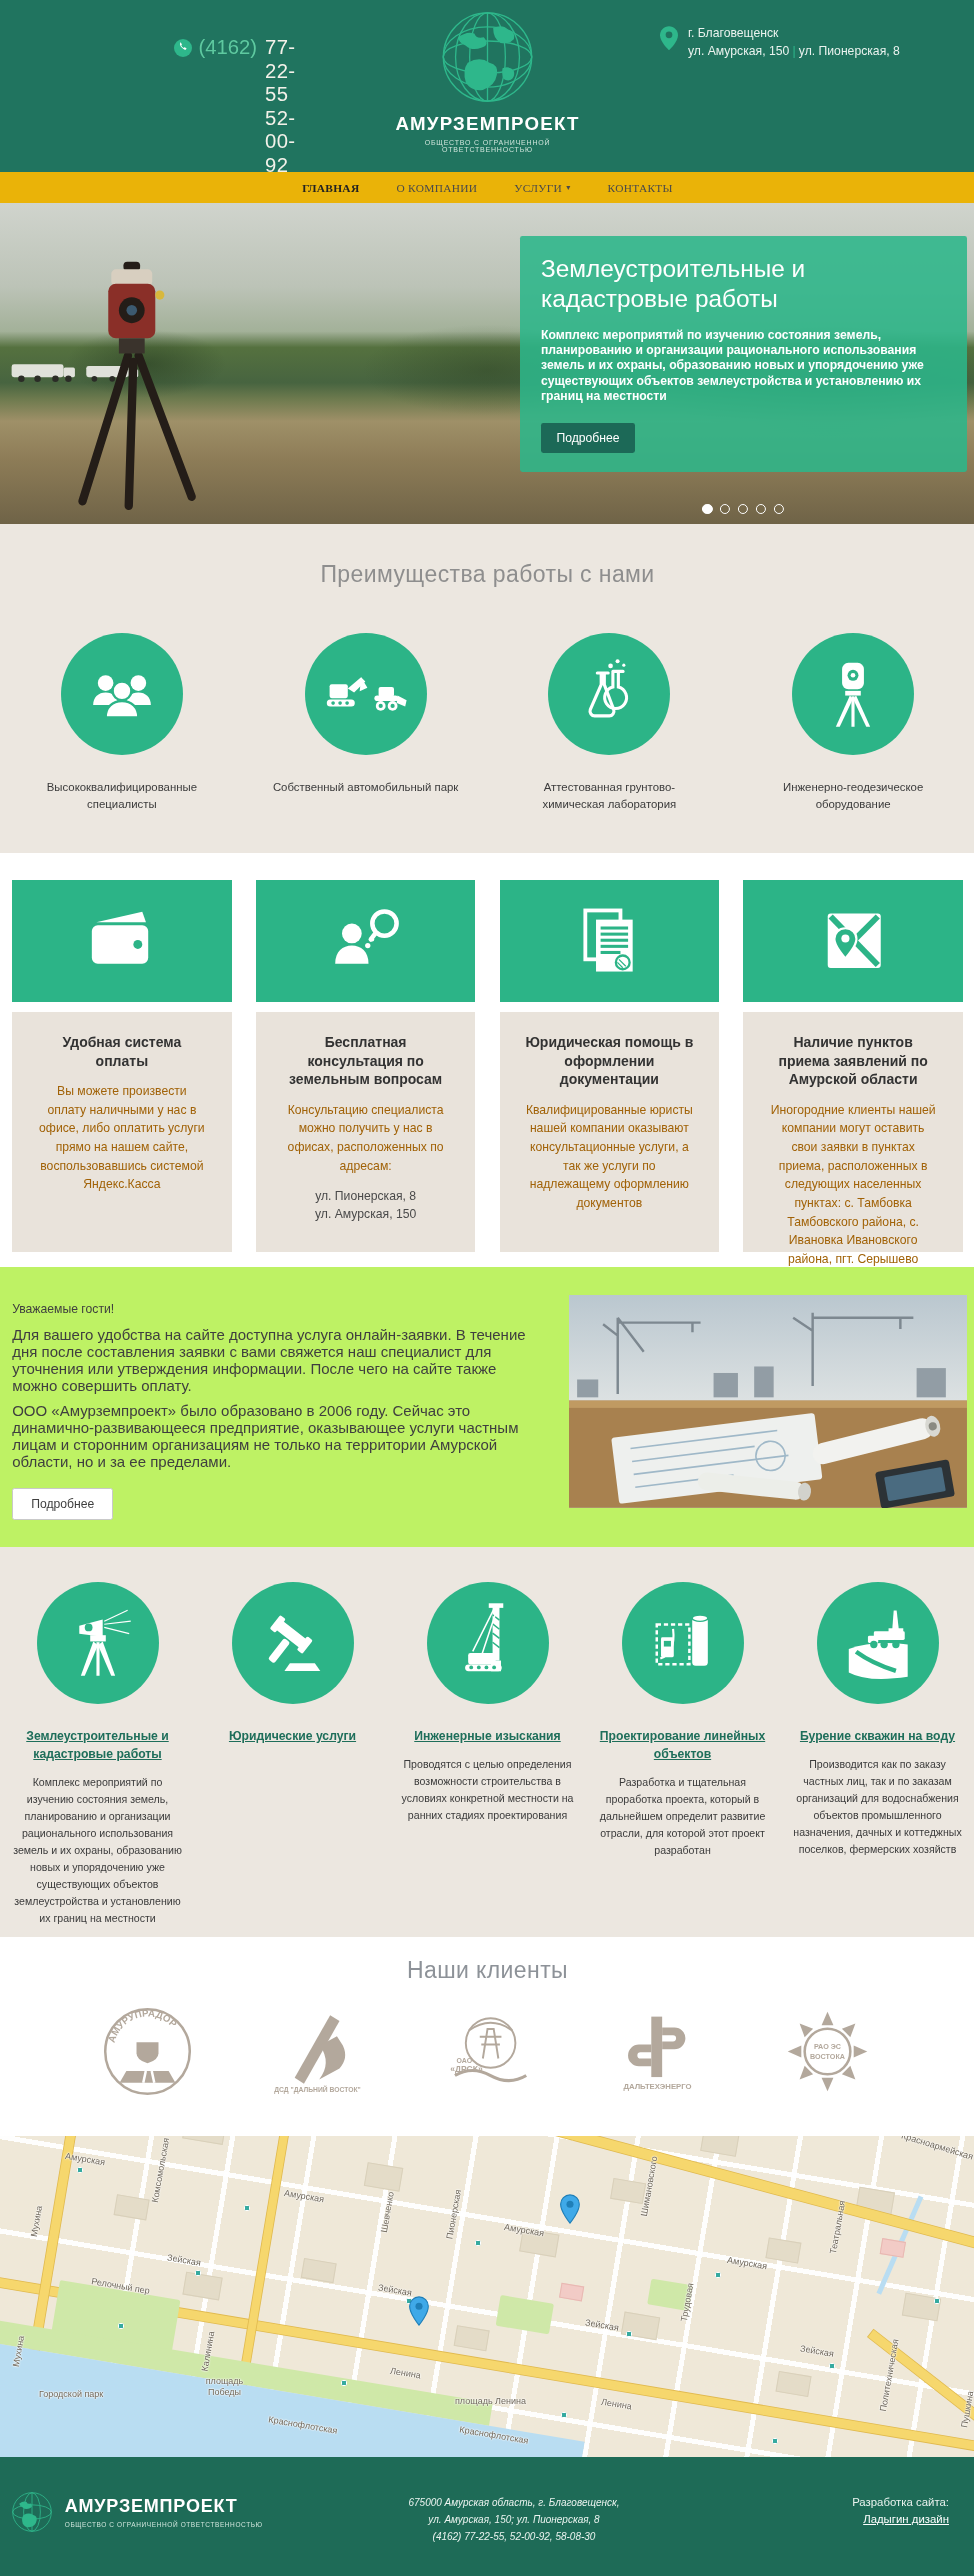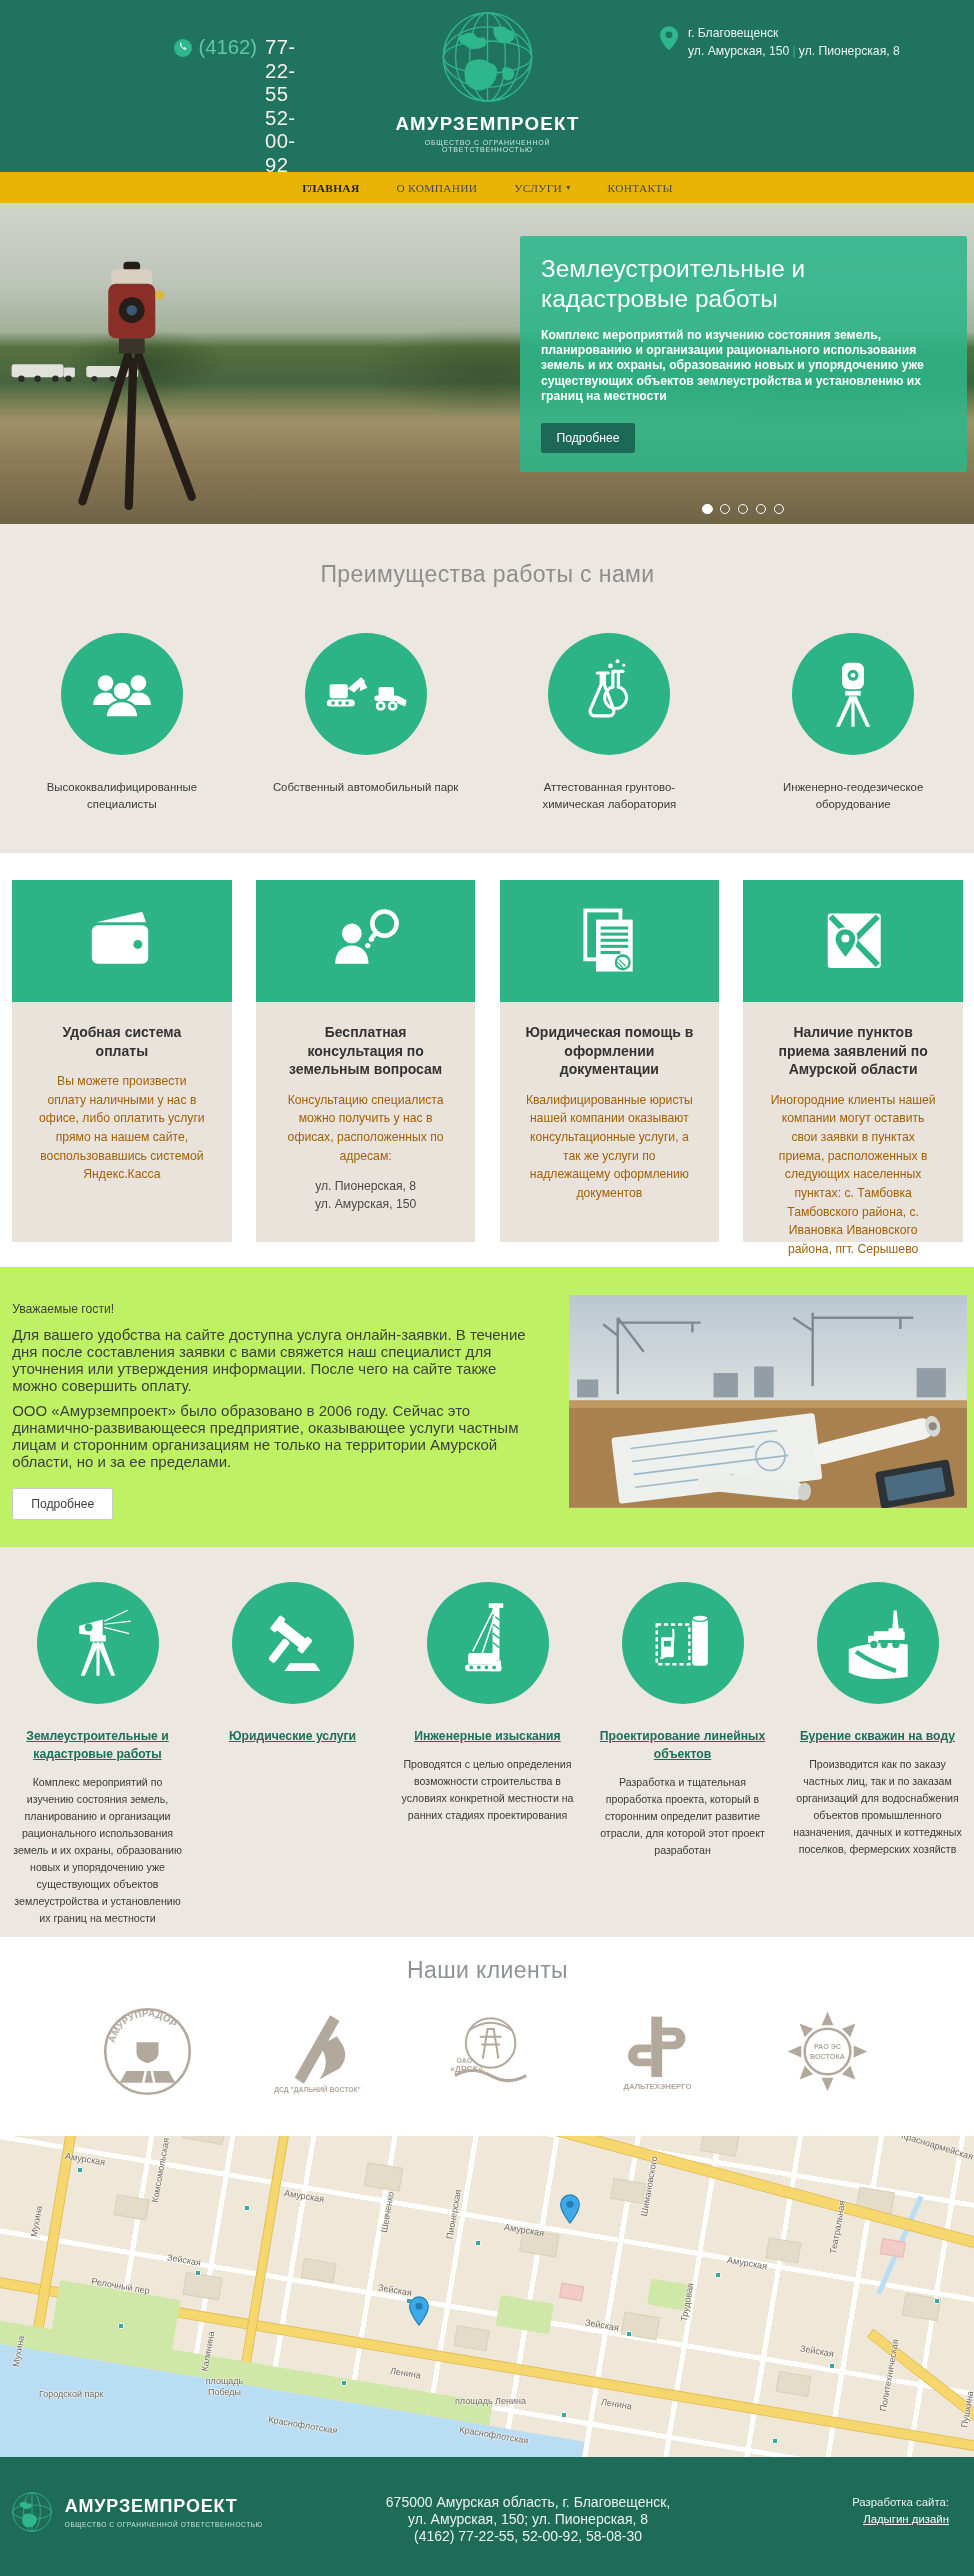--- a/index.html
+++ b/index.html
@@ -54,21 +54,21 @@
   .adv-row { display:flex; margin-top:45px; }
   .adv-item { width:244px; text-align:center; }
   .green-circle { width:122px; height:122px; border-radius:50%; background:#2cb487; margin:0 auto; display:flex; align-items:center; justify-content:center; }
   .adv-label { margin:24.4px auto 0; font-size:11.4px; line-height:17px; color:#3b3b3b; max-width:187px; }
 
   
   .cards-sec { height:414px; background:#fff; }
   .cards-row { display:flex; gap:24.4px; padding:27px 12.2px 0; }
   .fcard { width:222px; height:341px; }
   .fcard-top { height:122px; background:#2cb487; display:flex; align-items:center; justify-content:center; }
-  .fcard-body { height:240px; background:#e9e3db; padding:21px 24px 0; text-align:center; }
+  .fcard-body { height:240px; background:#e9e3db; padding:21px 24px 0; text-align:center;margin-top:10px; }
   .fcard-title { font-size:14px; font-weight:bold; color:#333; line-height:18.7px; }
   .fcard-text { margin-top:11.4px; font-size:12.2px; color:#a16207; line-height:18.7px; }
   .fcard-addr { margin-top:11.4px; font-size:12.2px; color:#4a4a4a; line-height:18.7px; }
 
   
   .about { height:280px; background:#bef264; }
   .about-col { position:absolute; left:12.2px; top:33px; width:532px; }
   .about-greet { font-size:12.2px; line-height:18px; color:#3f3f3f; }
   .about-p { margin-top:8px; font-size:15px; line-height:17px; color:#3f3f3f; }
   .about-btn { margin-top:18px; display:inline-block; background:#fff; border:0.8px solid #c9c9c9; border-radius:2.4px; padding:8.1px 18px; font-size:12.2px; color:#3f3f3f; cursor:pointer; font-family:inherit; }
@@ -107,21 +107,21 @@
   .map-pin { position:absolute; transform:translate(-50%,-100%); z-index:6; cursor:pointer; }
   .tdot { position:absolute; width:5.7px; height:5.7px; background:#35aaa0; border:0.8px solid #fff; border-radius:1.6px; z-index:4; }
 
   
   .site-footer { height:119px; background:#1e6b57; }
   .f-logo { position:absolute; left:11.4px; top:34px; display:flex; align-items:center; }
   .f-globe { width:42px; height:42px; }
   .f-logo-txt { margin-left:11.4px; }
   .f-title { font-size:18px; font-weight:bold; color:#fff; letter-spacing:0.8px; }
   .f-sub { font-size:6.5px; color:#cfe5dc; letter-spacing:0.6px; margin-top:4.1px; }
-  .f-addr { position:absolute; left:341px; top:37px; width:374px; text-align:center; font-size:14px; line-height:17px; color:#eaf3ef; }
+  .f-addr { position:absolute; left:327px; top:37px; width:374px; text-align:center; font-size:10px; line-height:17px; color:#eaf3ef;font-style:italic; }
   .f-dev { position:absolute; right:26px; top:37px; text-align:right; font-size:11.4px; line-height:17px; color:#eaf3ef; }
   .f-dev a { color:#fff; text-decoration:underline; cursor:pointer; }
 </style>
 </head>
 <body>
 
 <header class="site-header">
   <div class="phone-block">
     <svg class="phone-icon" viewBox="0 0 24 24">
         <circle cx="12" cy="12" r="12" fill="#2eb78b"></circle>
@@ -493,21 +493,21 @@
         <svg width="78" height="78" viewBox="0 0 110 100">
           <rect x="18" y="24" width="46" height="56" fill="none" stroke="#fff" stroke-width="3.5" stroke-dasharray="6 4"></rect>
           <path d="M23 72 q22 -8 18 -42" stroke="#fff" stroke-width="3" fill="none"></path>
           <rect x="24" y="42" width="18" height="28" rx="2" fill="#fff"></rect>
             <rect x="28" y="47" width="10" height="8" fill="#2cb487"></rect>
           <rect x="68" y="14" width="22" height="68" rx="5" fill="#fff"></rect>
           <ellipse cx="79" cy="15" rx="11" ry="4.5" fill="#fff" stroke="#2cb487" stroke-width="2"></ellipse>
         </svg>
       </div>
       <a class="srv-title">Проектирование линейных объектов</a>
-      <div class="srv-text">Разработка и тщательная проработка проекта, который в сторонним определит развитие отрасли, для которой этот проект разработан</div>
+      <div class="srv-text">Разработка и тщательная проработка проекта, который в дальнейшем определит развитие отрасли, для которой этот проект разработан</div>
     </div>
     <div class="srv-item">
       <div class="green-circle">
         <svg width="81" height="78" viewBox="0 0 110 100">
           <g fill="#fff">
             <path d="M77 6 h4 l3 26 h-9z"></path>
               <rect x="70" y="30" width="20" height="6"></rect>
             <rect x="50" y="34" width="42" height="12" rx="2"></rect>
               <rect x="42" y="40" width="14" height="10" rx="2"></rect>
             <path d="M16 58 q34 -12 80 -6 l0 44 q-54 8 -80 -6 z"></path>

